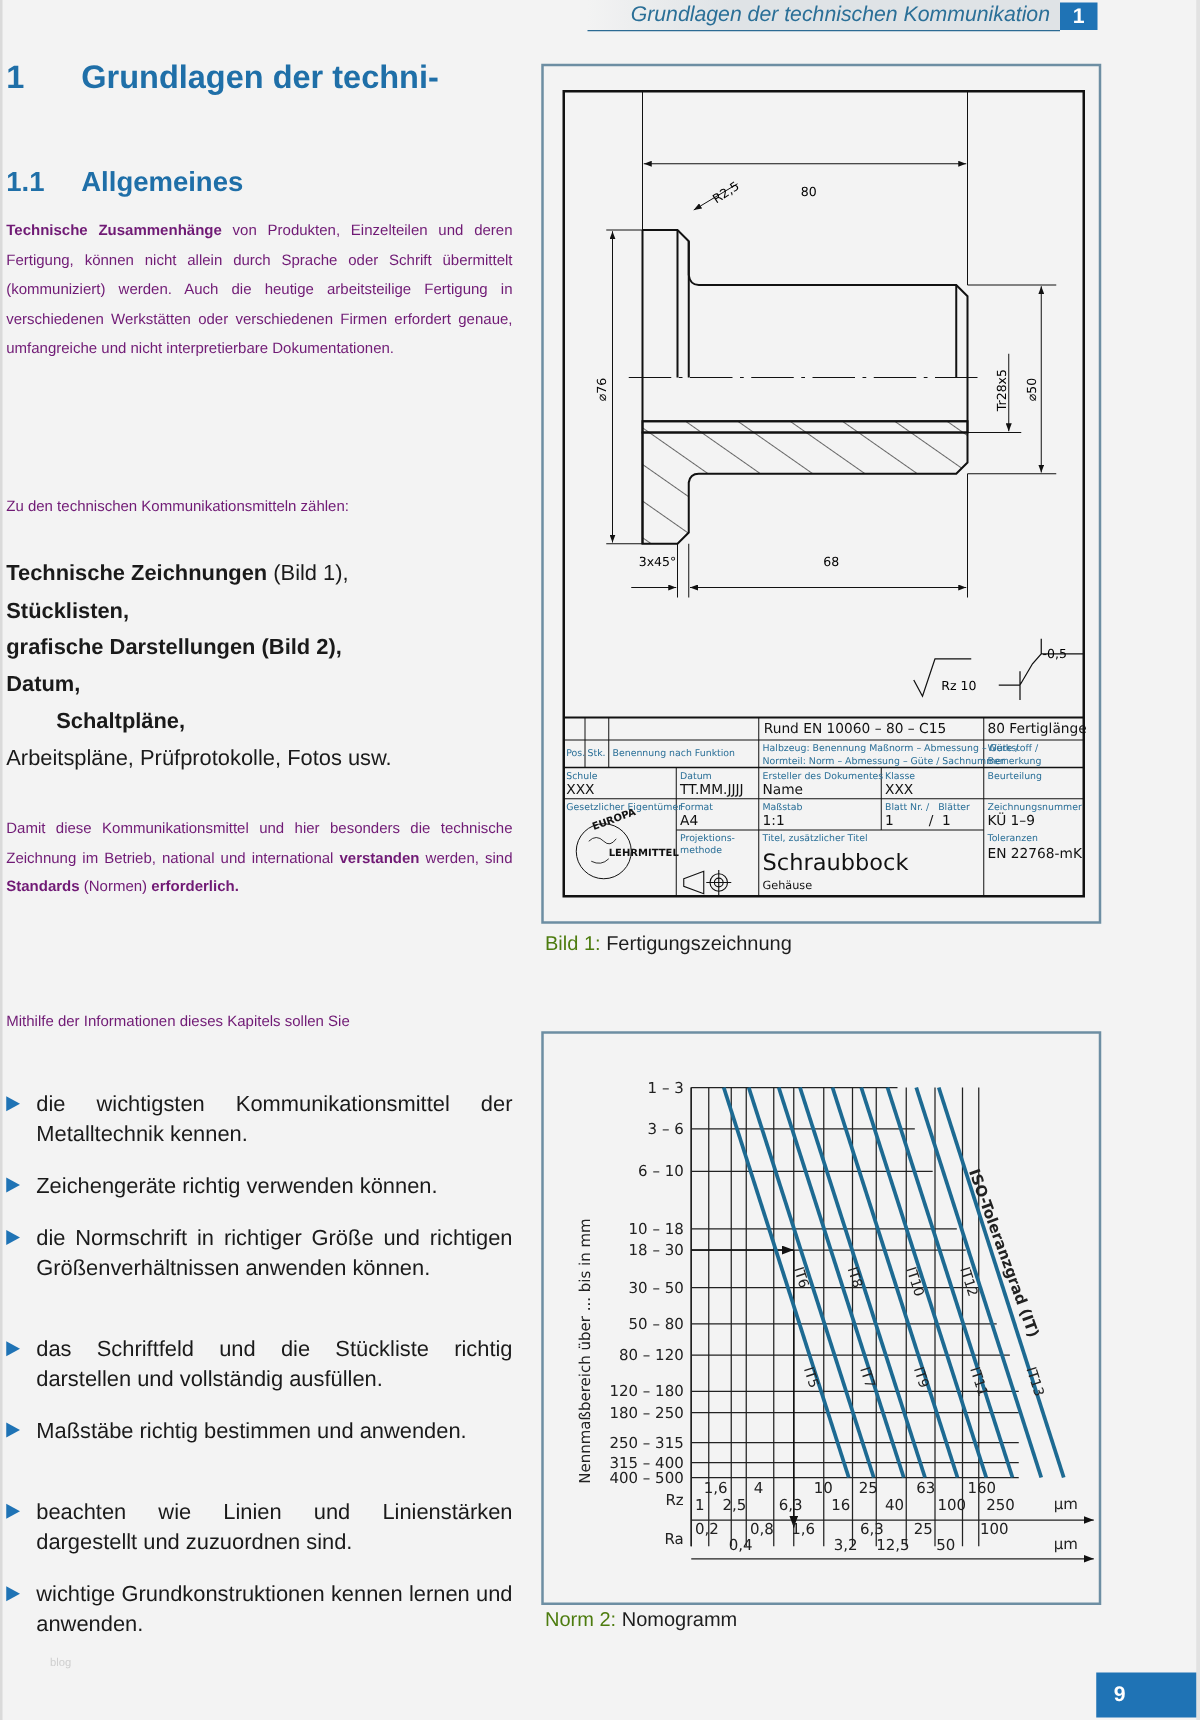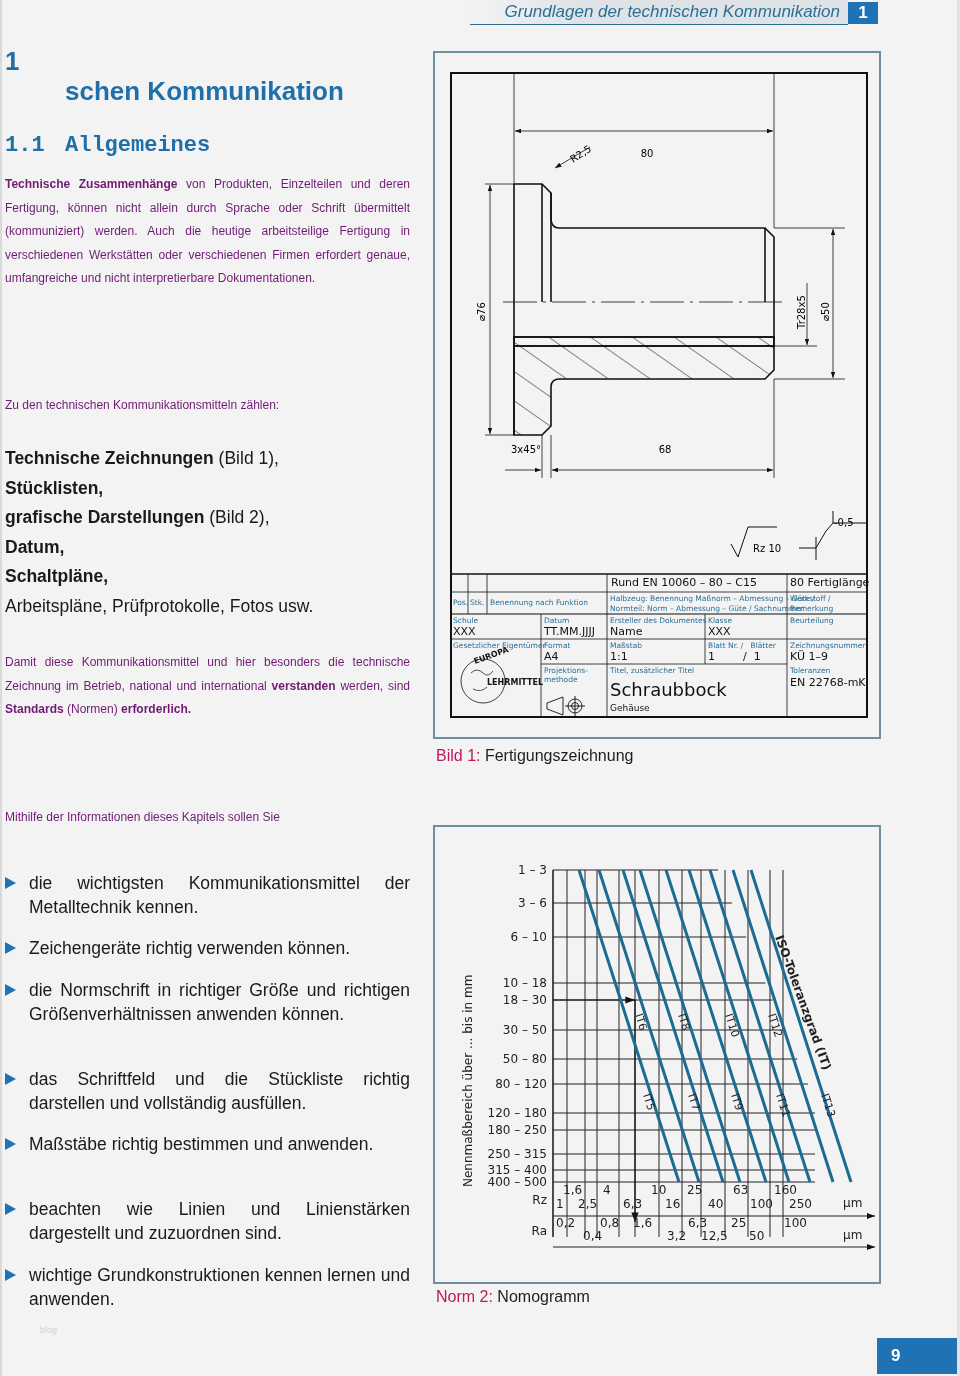--- a/index.html
+++ b/index.html
@@ -23,37 +23,37 @@
     position: absolute; top: 2px; left: 848px; width: 30px; height: 22px;
     background: #1f73b5; color: #fff; font-weight: bold; font-size: 17px;
     text-align: center; line-height: 22px;
   }
   .page-right-border { position:absolute; right:0; top:0; width:3px; height:1376px; background:#e2e2e2;}
   .page-left-border { position:absolute; left:0; top:0; width:2px; height:1376px; background:#dadada;}
   
   .h1 { position: absolute; left: 5px; top: 46px; font-size: 26px; font-weight: bold; color: #1f6fa8; line-height: 30px; }
   .h1 .num { position: absolute; left: 0; top: 0; }
   .h1 .txt { position: absolute; left: 60px; top: 0; width: 340px; }
-  .h2 { position: absolute; left: 5px; top: 133px; font-size: 22px; font-weight: bold; color: #1f6fa8; font-family: Liberation Mono, monospace; }
+  .h2 { position: absolute; left: 5px; top: 133px; font-size: 22px; font-weight: bold; color: #1f6fa8; }
   .h2 .txt { position: absolute; left: 60px; top: 0; white-space: nowrap; }
   .para {
     position: absolute; left: 5px; width: 405px; font-size: 12px; line-height: 23.6px;
     text-align: justify; color: #701a75;
   }
   .para b { font-weight: bold; }
   .list-line { position: absolute; left: 5px; font-size: 17.5px; white-space: nowrap; }
   .bullet-item { position: absolute; left: 5px; width: 405px; font-size: 17.5px; line-height: 23.6px; }
   .bullet-item .arrow {
     position: absolute; left: 0; top: 5px; width: 0; height: 0;
     border-top: 6px solid transparent; border-bottom: 6px solid transparent;
     border-left: 11px solid #1f73b5;
   }
   .bullet-item .btxt { margin-left: 24px; text-align: justify; display: block; }
   .caption { position: absolute; font-size: 16px; color: #1e1e1e; }
-  .caption .lbl { color: #be185d; }
+  .caption .lbl { color: #4d7c0f; }
   .figure-frame { position: absolute; border: 2px solid #6d8ea3; background: #f3f3f3; }
   .page-num {
     position: absolute; left: 877px; top: 1338px; width: 80px; height: 36px;
     background: #1f73b5; color: #fff; font-weight: bold; font-size: 17px; line-height: 36px; padding-left: 14px; box-sizing: border-box;
   }
   .watermark { position: absolute; left: 40px; top: 1325px; font-size: 9px; color: #cfcfcf; }
   svg text { font-family: "DejaVu Sans", sans-serif; }
   .tb-small { font-size: 7.5px; fill: #2a6f97; }
   .tb-big { font-size: 11px; fill: #111; }
 </style>
@@ -64,39 +64,38 @@
 <div class="page-right-border"></div>
 
 <div class="run-head">
   <span class="run-head-text">Grundlagen der technischen Kommunikation</span>
 </div>
 <div class="chapter-box">1</div>
 
 <div class="h1">
   <span class="num">1</span>
   <span class="txt">
-    <br>
-    <span>schen Kommunikation</span>
+    <span>Grundlagen der techni-</span><br>
   </span>
 </div>
 
 <div class="h2">
   <span>1.1</span>
   <span class="txt">Allgemeines</span>
 </div>
 
 <div class="para" style="top:173px;"><b>Technische Zusammenhänge</b><span> von Produkten, Einzelteilen und deren Fertigung, können nicht allein durch Sprache oder Schrift übermittelt (kommuniziert) werden. Auch die heutige arbeitsteilige Fertigung in verschiedenen Werkstätten oder verschiedenen Firmen erfordert genaue, umfangreiche und nicht interpretierbare Dokumentationen.</span></div>
 
 <div class="para" style="top:394px;">Zu den technischen Kommunikationsmitteln zählen:</div>
 
 <div class="list-line" style="top:448px;"><b>Technische Zeichnungen</b><span> (Bild 1),</span></div>
 <div class="list-line" style="top:478px;"><b>Stücklisten,</b><span></span></div>
-<div class="list-line" style="top:507px;"><b>grafische Darstellungen</b><span> (Bild 2),</span></div>
+<div class="list-line" style="top:507px;font-weight:bold;"><b>grafische Darstellungen</b><span> (Bild 2),</span></div>
 <div class="list-line" style="top:537px;"><b>Datum,</b><span></span></div>
-<div class="list-line" style="top:566px;"><b>Schaltpläne,</b><span></span></div>
+<div class="list-line" style="top:566px;margin-left:40px;"><b>Schaltpläne,</b><span></span></div>
 <div class="list-line" style="top:596px;"><b></b><span>Arbeitspläne, Prüfprotokolle, Fotos usw.</span></div>
 
 <div class="para" style="top:651px;"><span>Damit diese Kommunikationsmittel und hier besonders die technische Zeichnung im Betrieb, national und international </span><b>verstanden</b><span> werden, sind </span><b>Standards</b><span> (Normen) </span><b>erforderlich.</b></div>
 
 <div class="para" style="top:806px;">Mithilfe der Informationen dieses Kapitels sollen Sie</div>
 
 <div class="bullet-item" style="top:872px;">
     <span class="arrow"></span>
     <span class="btxt">die wichtigsten Kommunikationsmittel der Metalltechnik kennen.</span>
   </div>

